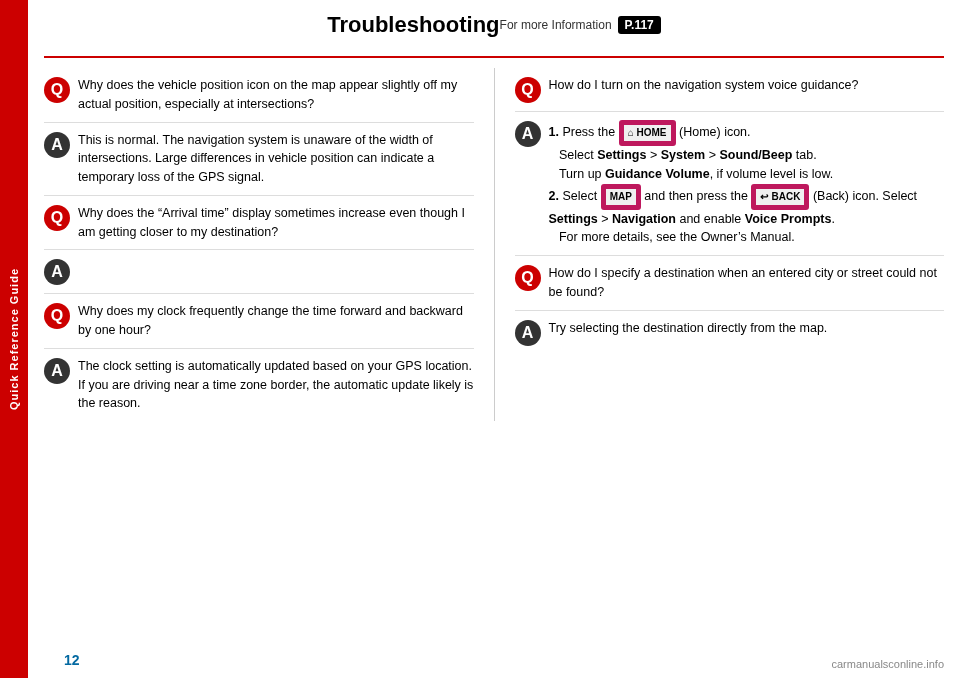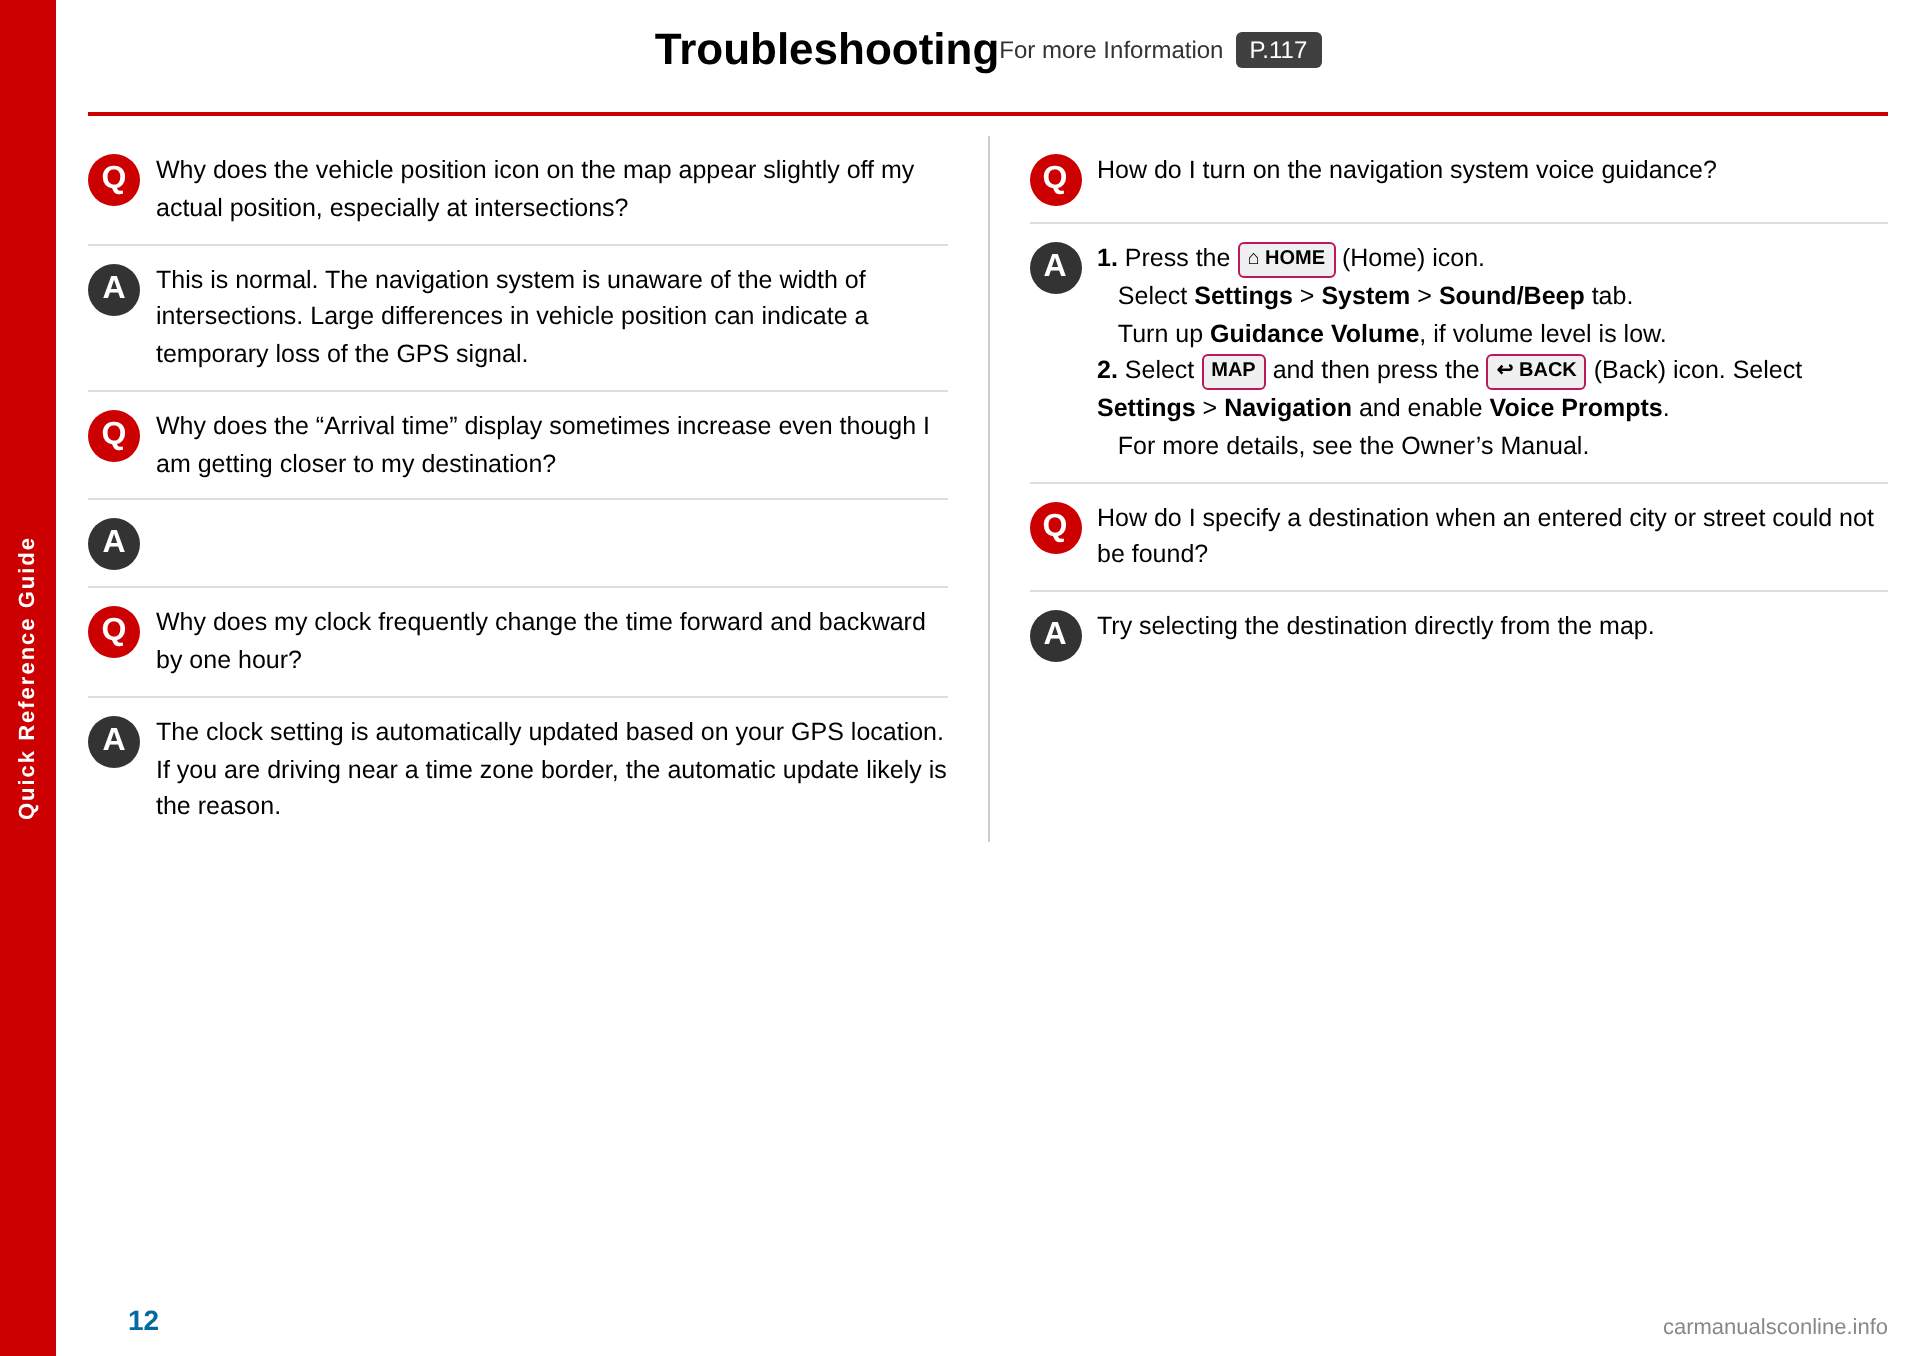--- a/index.html
+++ b/index.html
@@ -65,26 +65,26 @@
 
     .header-info {
       display: flex;
       align-items: center;
       font-size: 12px;
       color: #333;
       gap: 6px;
     }
 
     .page-badge {
-      background: #404040;
+      background: #000000;
       color: #fff;
       border-radius: 3px;
       padding: 2px 7px;
       font-size: 12px;
-      font-weight: normal;
+      font-weight: bold;
     }
 
     
     .header-divider {
       border: none;
       border-top: 2px solid #cc0000;
       margin-bottom: 10px;
     }
 
     
@@ -144,21 +144,21 @@
       font-size: 12.5px;
     }
 
     .qa-text b {
       font-weight: bold;
     }
 
     
     .icon-box {
       display: inline-block;
-      border: 1px solid #be185d;
+      border: 5px solid #be185d;
       border-radius: 3px;
       padding: 0 4px;
       font-size: 10px;
       vertical-align: middle;
       background: #f0f0f0;
       font-weight: bold;
       line-height: 16px;
     }
 
     

